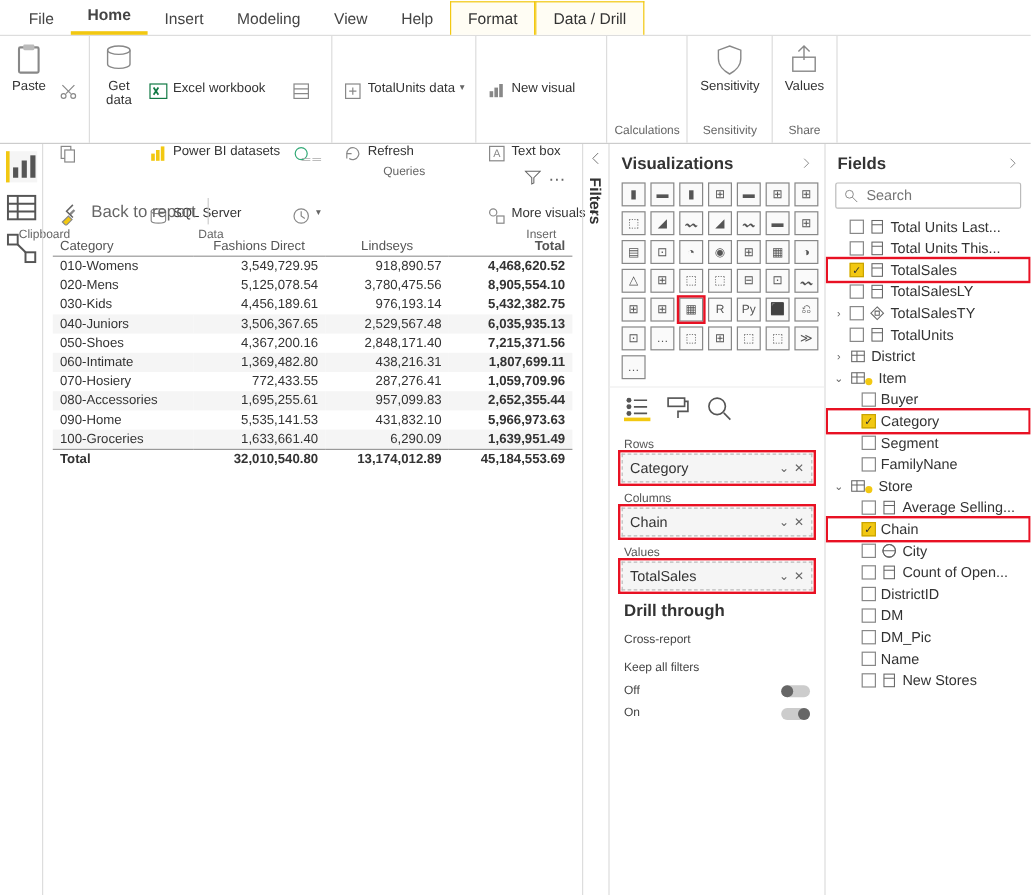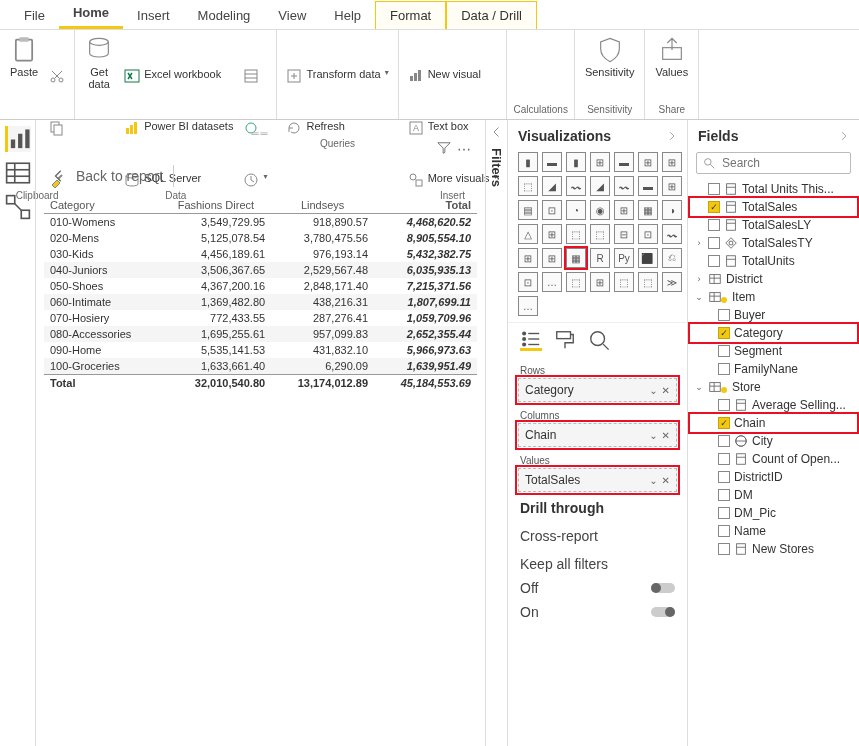--- a/index.html
+++ b/index.html
@@ -34,21 +34,21 @@
 .back { display: flex; align-items: center; gap: 10px; color: #666; font-size: 14px; padding: 6px 8px 10px; }
 .back svg { width: 14px; height: 14px; }
 .back .vsep { border-left: 1px solid #ccc; height: 22px; }
 .handle { text-align: center; color: #aaa; font-size: 10px; letter-spacing: 2px; }
 .data-table { width: 100%; border-collapse: collapse; font-size: 11px; }
 .data-table th, .data-table td { padding: 2px 6px; white-space: nowrap; }
 .data-table th { text-align: left; font-weight: 400; color: #555; border-bottom: 1px solid #999; }
 .data-table th:first-child + th, .data-table th:nth-child(3) { text-align: center; }
 .data-table th:last-child { text-align: right; font-weight: 600; }
 .data-table td:nth-child(2), .data-table td:nth-child(3), .data-table td:nth-child(4) { text-align: right; font-variant-numeric: tabular-nums; }
-.data-table td:last-child { font-weight: 600; font-style: italic; }
+.data-table td:last-child { font-weight: 600; }
 .data-table tr.total td { font-weight: 700; border-top: 1px solid #999; }
 .data-table tr.band td { background: #f5f5f5; }
 
 
 .filters-tab { width: 22px; border-left: 1px solid #ddd; display: flex; flex-direction: column; align-items: center; padding-top: 6px; gap: 10px; }
 .filters-tab .label { writing-mode: vertical-lr; font-size: 13px; font-weight: 600; color: #333; }
 .filters-tab svg { width: 12px; height: 12px; }
 
 
 .panel { border-left: 1px solid #ddd; display: flex; flex-direction: column; overflow: hidden; }
@@ -60,21 +60,21 @@
 .viz-icon { width: 20px; height: 20px; border: 1px solid #888; display: flex; align-items: center; justify-content: center; cursor: pointer; background: #fafafa; font-size: 10px; color: #555; }
 .viz-icon.selected { outline: 2px solid #e81123; outline-offset: 0; }
 .viz-tabs { display: flex; gap: 12px; padding: 6px 12px; border-top: 1px solid #eee; }
 .viz-tabs .vt { width: 22px; height: 22px; display: flex; align-items: center; justify-content: center; cursor: pointer; }
 .viz-tabs .vt.active { border-bottom: 3px solid #f2c811; }
 .well-label { font-size: 10px; color: #555; padding: 8px 12px 2px; }
 .well { margin: 0 10px; border: 1px dashed #bbb; background: #f5f5f5; display: flex; align-items: center; justify-content: space-between; padding: 4px 6px; font-size: 12px; min-height: 22px; }
 .well.hl { outline: 2px solid #e81123; outline-offset: 1px; }
 .well .well-actions { display: flex; gap: 4px; color: #666; font-size: 10px; }
 .drill { padding: 8px 12px; font-size: 14px; font-weight: 600; }
-.drill-row { padding: 4px 12px; display: flex; justify-content: space-between; align-items: center; font-size: 14px; color: #444; }
+.drill-row { padding: 4px 12px; display: flex; justify-content: space-between; align-items: center; font-size: 10px; color: #444; }
 .toggle { width: 24px; height: 10px; border-radius: 6px; background: #ccc; position: relative; }
 .toggle .knob { width: 10px; height: 10px; border-radius: 50%; background: #666; position: absolute; right: 0; top: 0; }
 .toggle.off .knob { left: 0; right: auto; }
 .search { margin: 0 8px 6px; display: flex; align-items: center; border: 1px solid #bbb; border-radius: 2px; padding: 3px 6px; gap: 6px; }
 .search input { border: none; outline: none; font-size: 12px; width: 100%; }
 .search svg { width: 13px; height: 13px; }
 .tree { padding: 0 2px; overflow: auto; flex: 1; font-size: 12px; }
 .tree-row { display: flex; align-items: center; gap: 4px; padding: 2px 4px; cursor: pointer; white-space: nowrap; }
 .tree-row .twist { width: 10px; font-size: 9px; color: #666; text-align: center; }
 .tree-row .cb { width: 12px; height: 12px; border: 1px solid #888; display: inline-flex; align-items: center; justify-content: center; font-size: 9px; }
@@ -192,21 +192,21 @@
     <div class="ribbon-group-label">Data</div>
   </div>
   <div class="ribbon-group">
     <div class="ribbon-items">
       <div class="ribbon-stack">
         <div class="ribbon-small">
             <svg viewBox="0 0 16 16">
               <rect x="2" y="2" width="12" height="12" fill="none" stroke="#888"></rect>
               <path d="M5 8 h6 M8 5 v6" stroke="#888"></path>
             </svg>
-            <span>Transform data</span>
+            <span>TotalUnits data</span>
             <span class="chev">▾</span>
           </div>
         <div class="ribbon-small">
             <svg viewBox="0 0 16 16">
               <path d="M3 8 a5 5 0 1 1 2 4" fill="none" stroke="#888"></path>
               <path d="M3 12 v-4 h4" fill="none" stroke="#888"></path>
             </svg>
             <span>Refresh</span>
           </div>
       </div>
@@ -535,20 +535,29 @@
       <input placeholder="Search" style="">
     </div>
     <div class="tree" id="tree">
         <div class="tree-row ">
           <span class="twist"></span>
           <span class="cb "></span>
           <svg class="fi" viewBox="0 0 16 16">
             <rect x="3" y="2" width="10" height="12" fill="none" stroke="#666"></rect>
             <line x1="3" y1="6" x2="13" y2="6" stroke="#666"></line>
           </svg>
+          <span>Total Units Last...</span>
+        </div>
+        <div class="tree-row ">
+          <span class="twist"></span>
+          <span class="cb "></span>
+          <svg class="fi" viewBox="0 0 16 16">
+            <rect x="3" y="2" width="10" height="12" fill="none" stroke="#666"></rect>
+            <line x1="3" y1="6" x2="13" y2="6" stroke="#666"></line>
+          </svg>
           <span>Total Units This...</span>
         </div>
         <div class="tree-row hl">
           <span class="twist"></span>
           <span class="cb checked">✓</span>
           <svg class="fi" viewBox="0 0 16 16">
             <rect x="3" y="2" width="10" height="12" fill="none" stroke="#666"></rect>
             <line x1="3" y1="6" x2="13" y2="6" stroke="#666"></line>
           </svg>
           <span>TotalSales</span>

